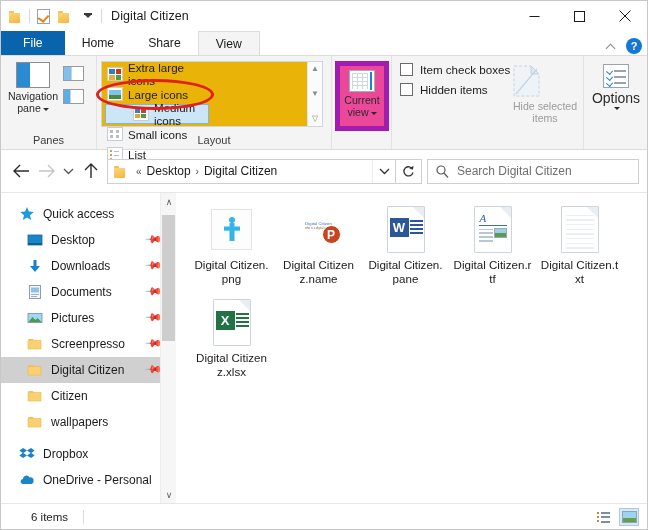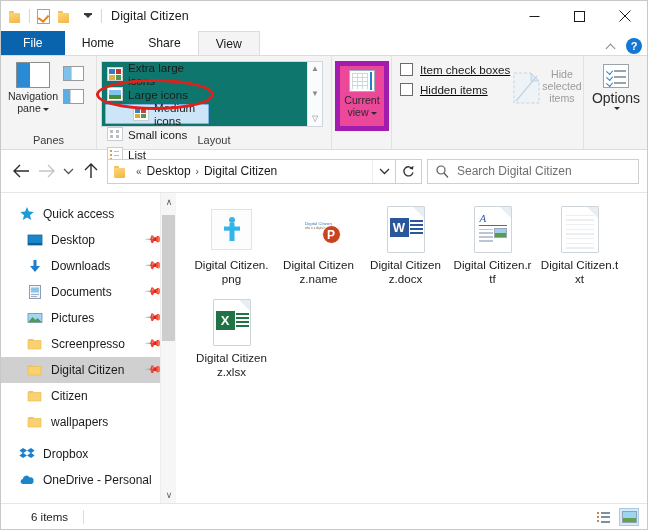--- a/index.html
+++ b/index.html
@@ -265,21 +265,21 @@
   }
   .smallpane .a { width: 7px; background: #7fc0ec; }
   .smallpane .b { flex: 1; background: #fff; border-left: 1px solid #cfcfcf; }
   .smallpane.b2 .a { width: 6px; background: #5aaee4; }
 
   
   .g-layout { width: 235px; }
   .layout-box {
     margin: 2px 0 0 4px;
     border: 1px solid #cfd6dc;
-    background: #0f766e;
+    background: #eab308;
     width: 222px;
     height: 66px;
     box-sizing: border-box;
     display: flex;
     position: relative;
   }
   .layout-cols {
     display: flex;
     flex: 1;
     padding: 2px 0 0 3px;
@@ -390,21 +390,21 @@
     font-size: 10.6px;
     color: #2b2b2b;
     line-height: 12px;
     text-align: center;
     margin-top: 2px;
   }
 
   
   .g-showhide { width: 192px; }
   .showhide-body { display: flex; padding-left: 8px; padding-top: 4px; }
-  .checks { display: flex; flex-direction: column; gap: 7px; width: 116px; text-decoration: underline;}
+  .checks { display: flex; flex-direction: column; gap: 7px; width: 116px;}
   .chk-row { display: flex; align-items: center; font-size: 11.6px; color: #1b1b1b;}
   .chkbox {
     width: 13px; height: 13px;
     border: 1px solid #6b6b6b;
     background: #fff;
     margin-right: 7px;
     position: relative;
     flex: none;
     box-sizing: border-box;
   }
@@ -413,22 +413,22 @@
     position: absolute;
     left: 3.5px; top: 0.5px;
     width: 4px; height: 8px;
     border-right: 1.7px solid #1b1b1b;
     border-bottom: 1.7px solid #1b1b1b;
     transform: rotate(40deg);
   }
   .hide-sel {
     width: 72px;
     display: flex;
-    flex-direction: row;
-    align-items: flex-end;
+    flex-direction: column;
+    align-items: flex-start;
     padding-top: 2px;
   }
   .hide-ico {
     width: 28px; height: 32px;
     position: relative;
   }
   .hide-ico svg { display:block; }
   .hide-txt {
     font-size: 10.6px;
     color: #9b9b9b;
@@ -1281,21 +1281,21 @@
               <div class="doc-fold"></div>
               <div class="word-badge">W</div>
               <div class="blue-lines">
                   <i></i>
                   <i></i>
                   <i></i>
                   <i></i>
                 </div>
             </div>
           </div>
-          <div class="file-name">Digital Citizenz.docx</div>
+          <div class="file-name">Digital Citizen.pane</div>
         </div>
 
         <div class="fileitem">
           <div class="file-ico">
             <div class="doc-sheet">
               <div class="doc-fold"></div>
               <div class="rtf-a">A</div>
               <div class="rtf-rule"></div>
               <div class="rtf-lines">
                   <i></i>

